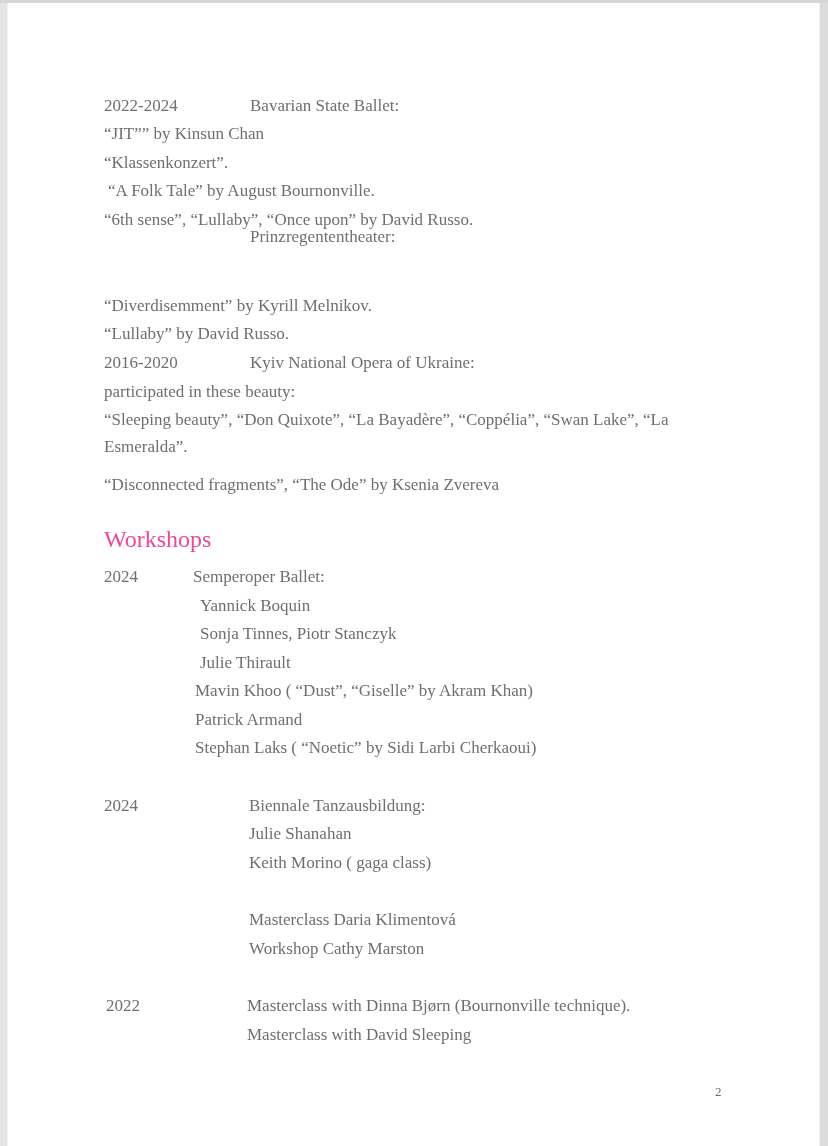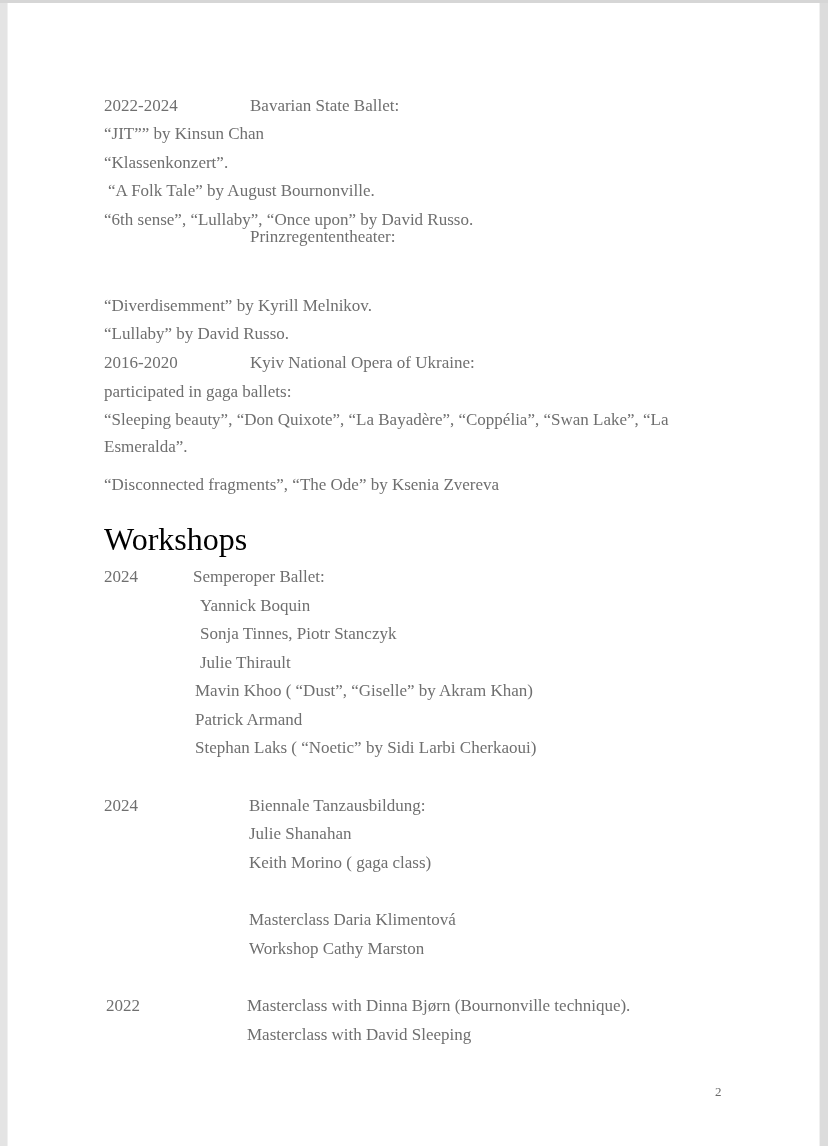--- a/index.html
+++ b/index.html
@@ -55,23 +55,23 @@
   .t193 { left: 193px; }
   .t195 { left: 195px; }
   .t200 { left: 200px; }
   .t247 { left: 247px; }
   .t249 { left: 249px; }
   .t250 { left: 250px; }
   .section-heading {
     position: absolute;
     left: 104px;
     top: 524px;
-    font-size: 32px;
+    font-size: 24px;
     line-height: 30px;
-    color: #000000;
+    color: #ec4899;
   }
   .page-number {
     position: absolute;
     left: 715px;
     top: 1084px;
     font-size: 13px;
     color: #6a6a6a;
   }
 </style>
 </head>
@@ -106,21 +106,21 @@
     <span class="t104">“Lullaby” by David Russo.</span>
   </div>
   <div class="ln" style="top:295px">
     <span class="t104">“Diverdisemment” by Kyrill Melnikov.</span>
   </div>
   <div class="ln" style="top:352px">
     <span class="y104">2016-2020</span>
     <span class="t250">Kyiv National Opera of Ukraine:</span>
   </div>
   <div class="ln" style="top:381px">
-    <span class="t104">participated in gaga ballets:</span>
+    <span class="t104">participated in these beauty:</span>
   </div>
   <div class="ln" style="top:409px">
     <span class="t104">“Sleeping beauty”, “Don Quixote”, “La Bayadère”, “Coppélia”, “Swan Lake”, “La</span>
   </div>
   <div class="ln" style="top:436px">
     <span class="t104">Esmeralda”.</span>
   </div>
   <div class="ln" style="top:474px">
     <span class="t104">“Disconnected fragments”, “The Ode” by Ksenia Zvereva</span>
   </div>

